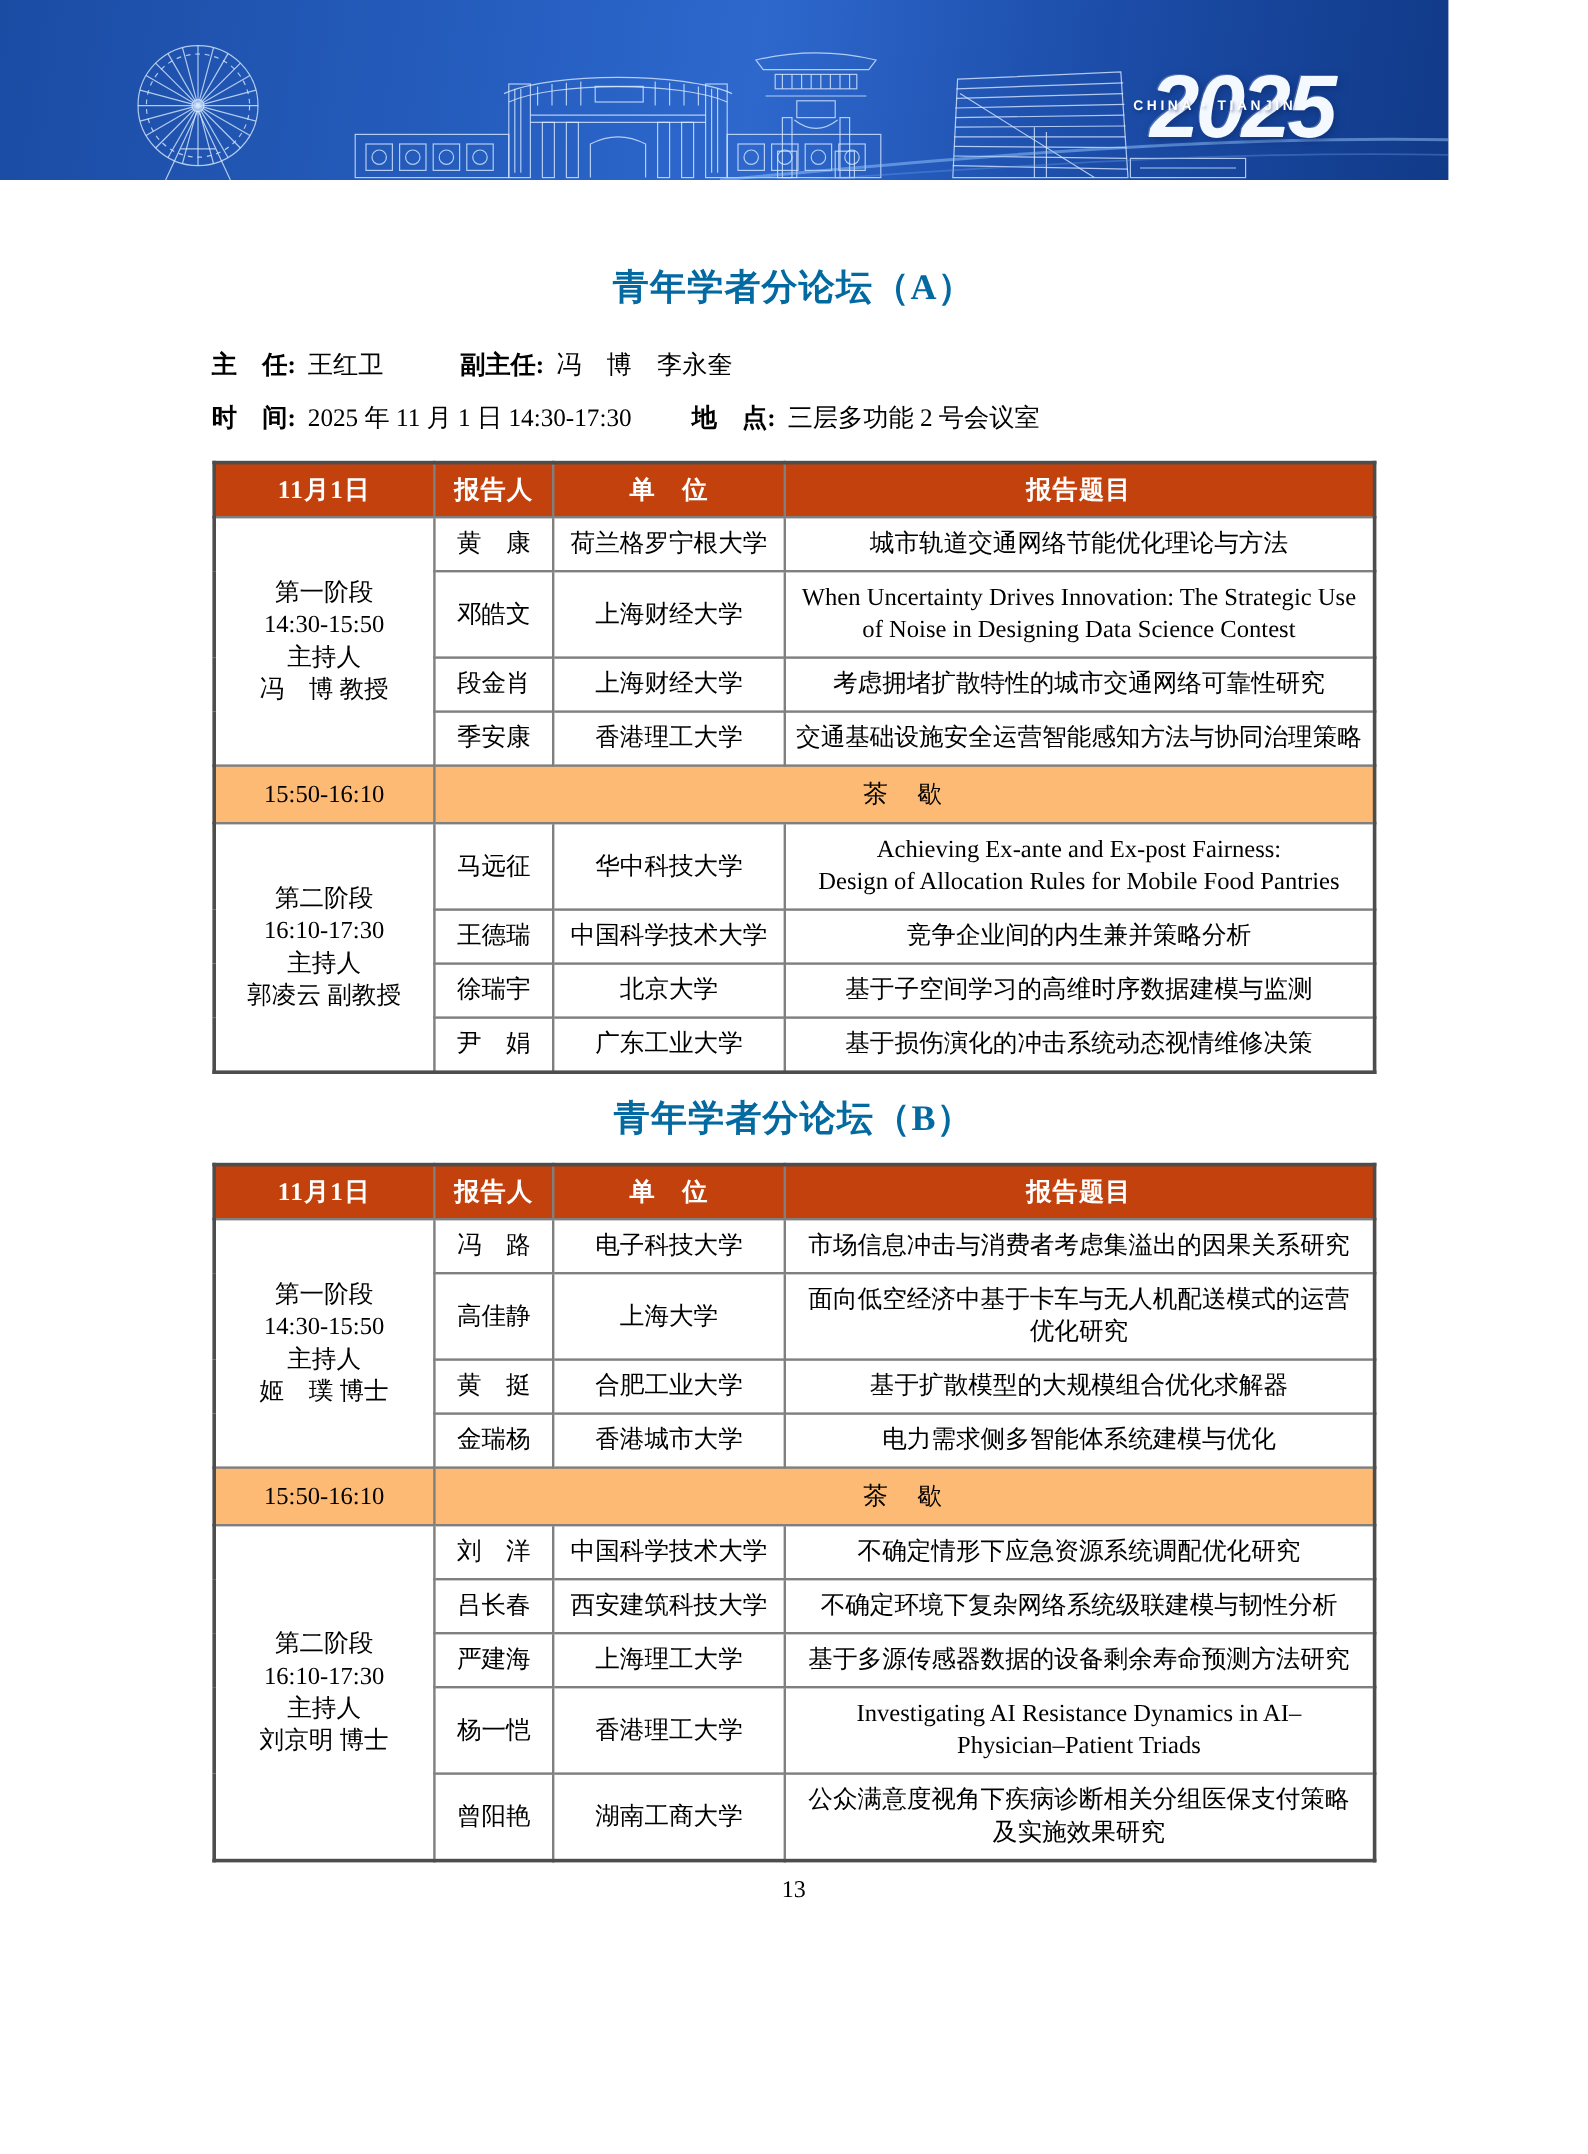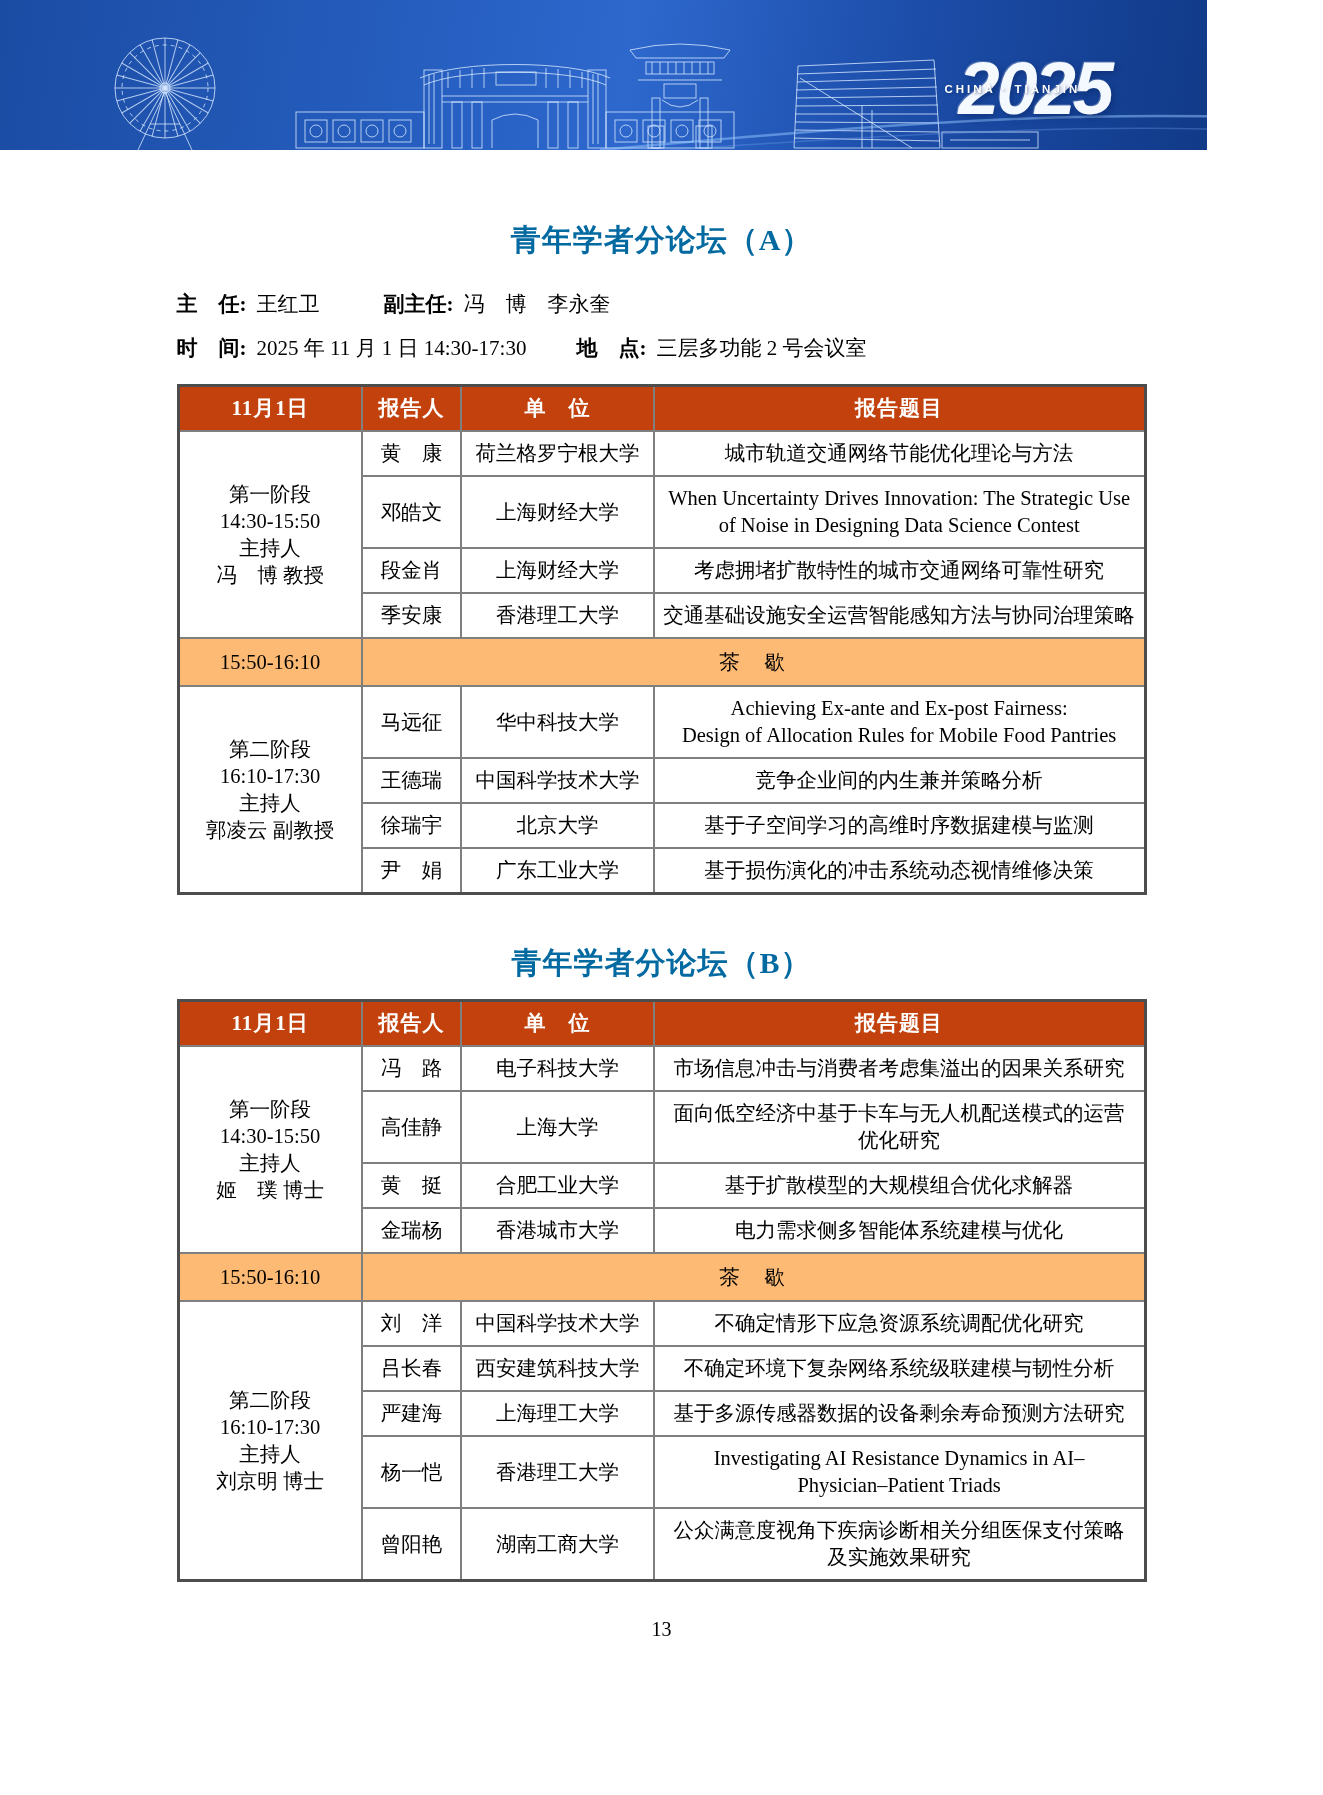--- a/index.html
+++ b/index.html
@@ -30,21 +30,21 @@
     text-shadow:1px 1px 3px rgba(8,35,95,.6);
     text-align:center;
   }
   
   .page-content{width:970px;margin:0 auto;}
   .section-title{
     text-align:center;font-weight:bold;font-size:30px;line-height:44px;
     color:#0369a1;letter-spacing:1px;margin:0;
   }
   .section-a .section-title{margin-top:68px;}
-  .section-b .section-title{margin-top:46px;}
+  .section-b .section-title{margin-top:16px;}
   .meta{margin-top:20px;font-size:21px;line-height:44px;}
   .meta .lbl{font-weight:bold;}
   .meta .val{margin-left:10px;}
   .meta .gap1{margin-left:64px;}
   .meta .gap2{margin-left:50px;}
   
   table.program{
     width:100%;border-collapse:collapse;table-layout:fixed;
     margin-top:14px;
     border:3px solid #4d4d4d;
@@ -58,21 +58,21 @@
   table.program th{
     background:#c2410c;color:#ffffff;font-weight:bold;font-size:21px;
     padding:8px 4px;letter-spacing:1px;
   }
   td.talk-title{text-align:left;padding-left:11px;padding-right:8px;white-space:pre-line;}
   td.stage-cell{line-height:38px;}
   tr.break-row td{background:#fdba74;line-height:26px;padding:10px 6px;}
   td.break-label{letter-spacing:2px;}
   
   .footer{
-    text-align:center;font-size:20px;margin-top:36px;
+    text-align:center;font-size:20px;margin-top:12px;
   }
 </style>
 </head>
 <body>
 
 <div class="banner">
   <svg width="1323" height="150" viewBox="0 0 1323 150" fill="none" stroke="rgba(215,232,255,0.8)" stroke-width="1">
 
     <g>
       <circle cx="165" cy="88" r="50"></circle>

